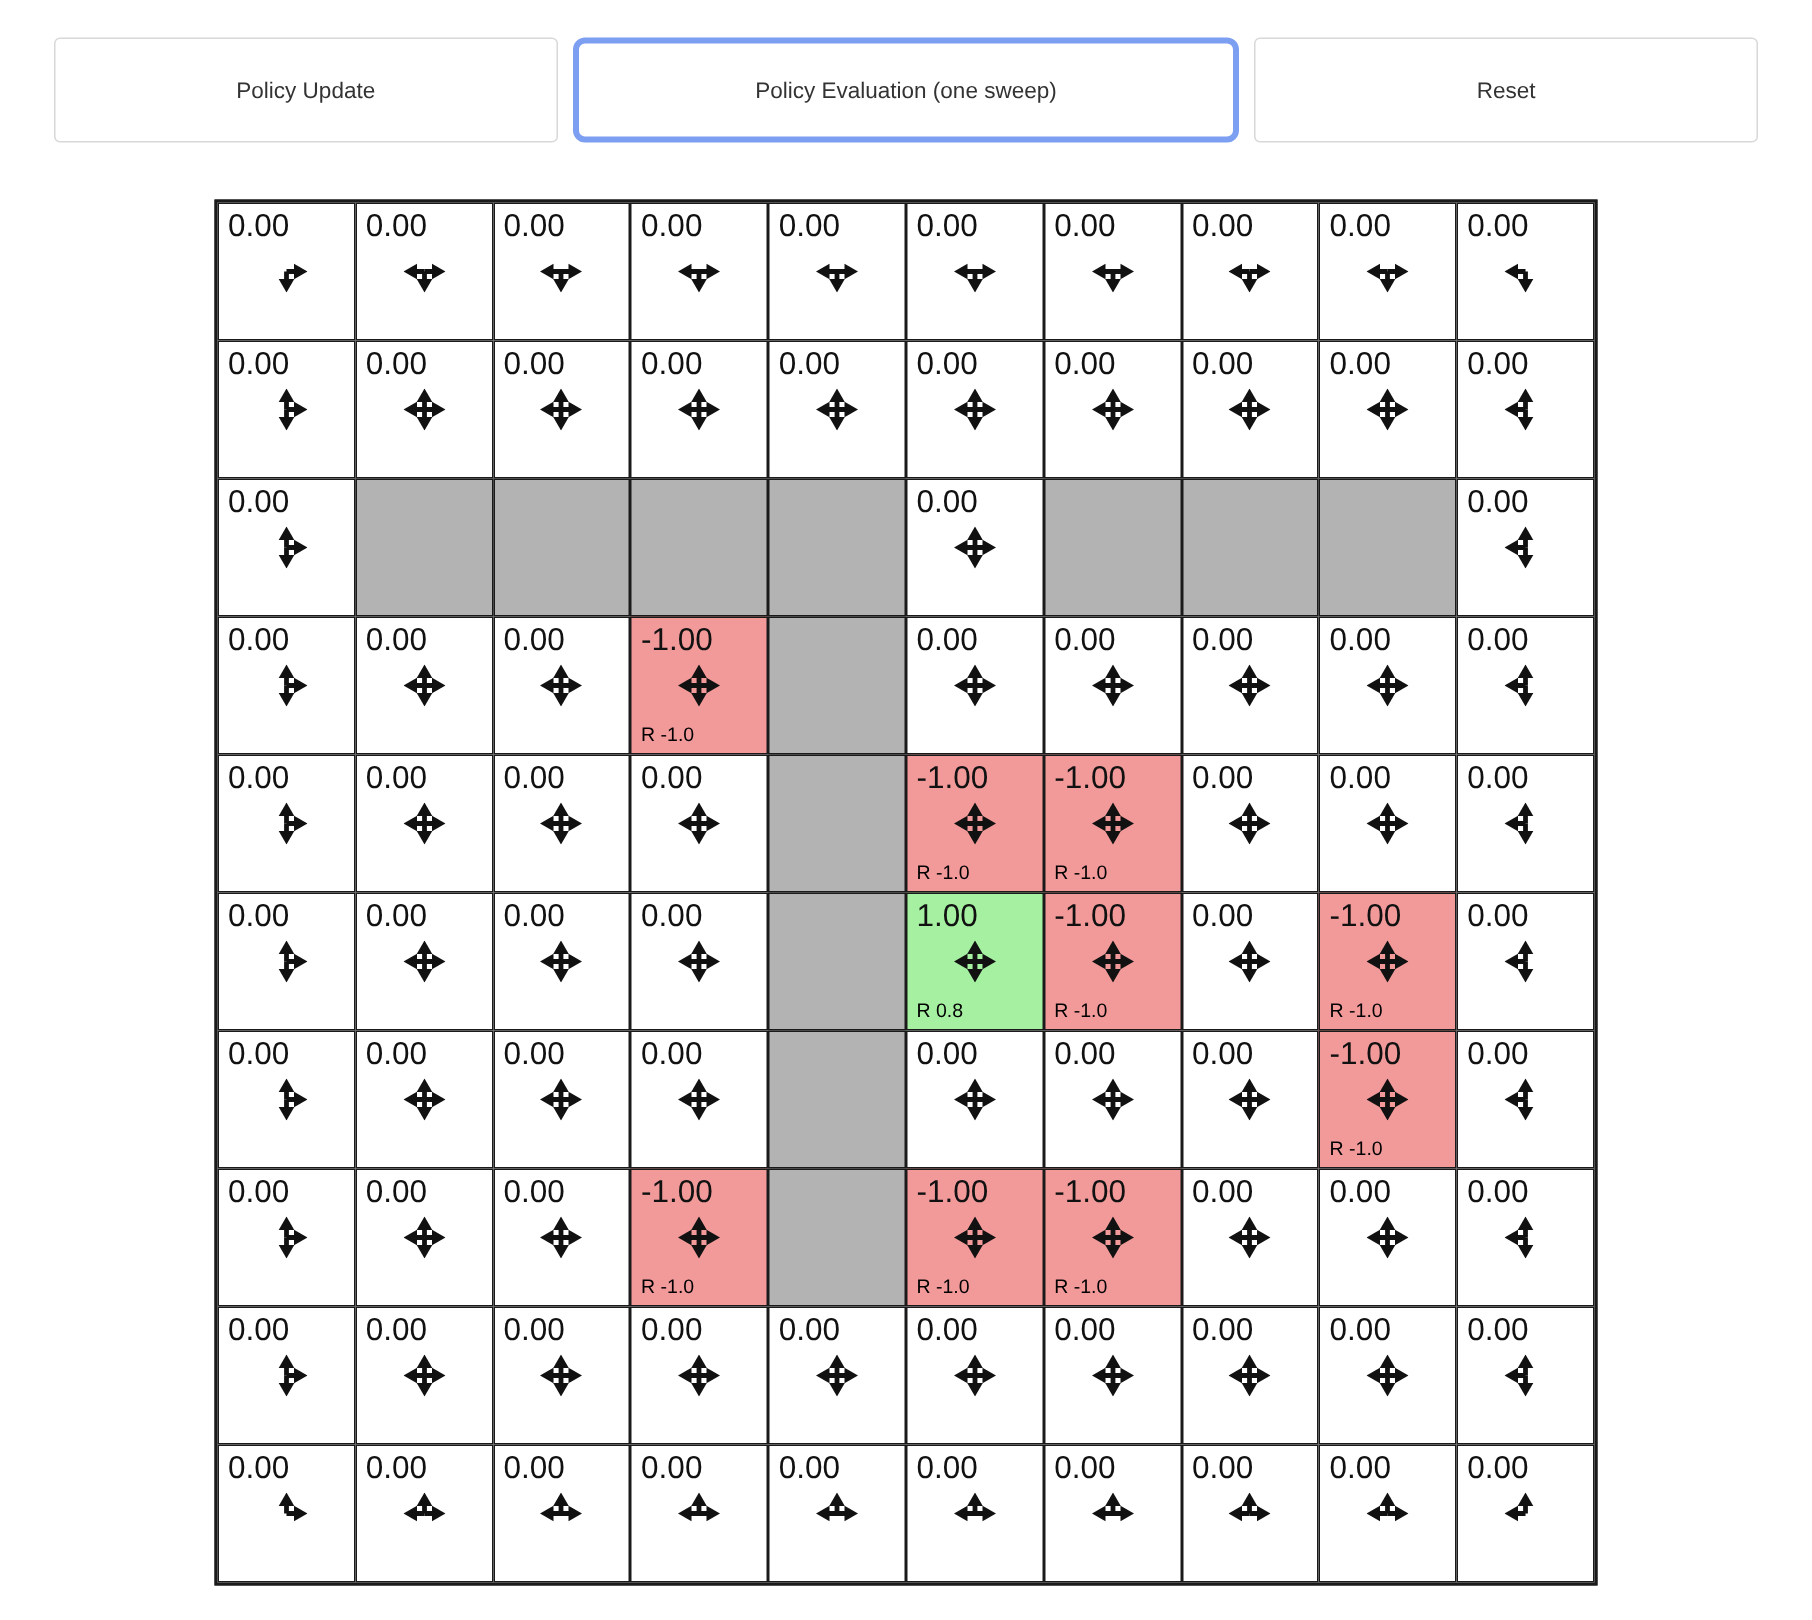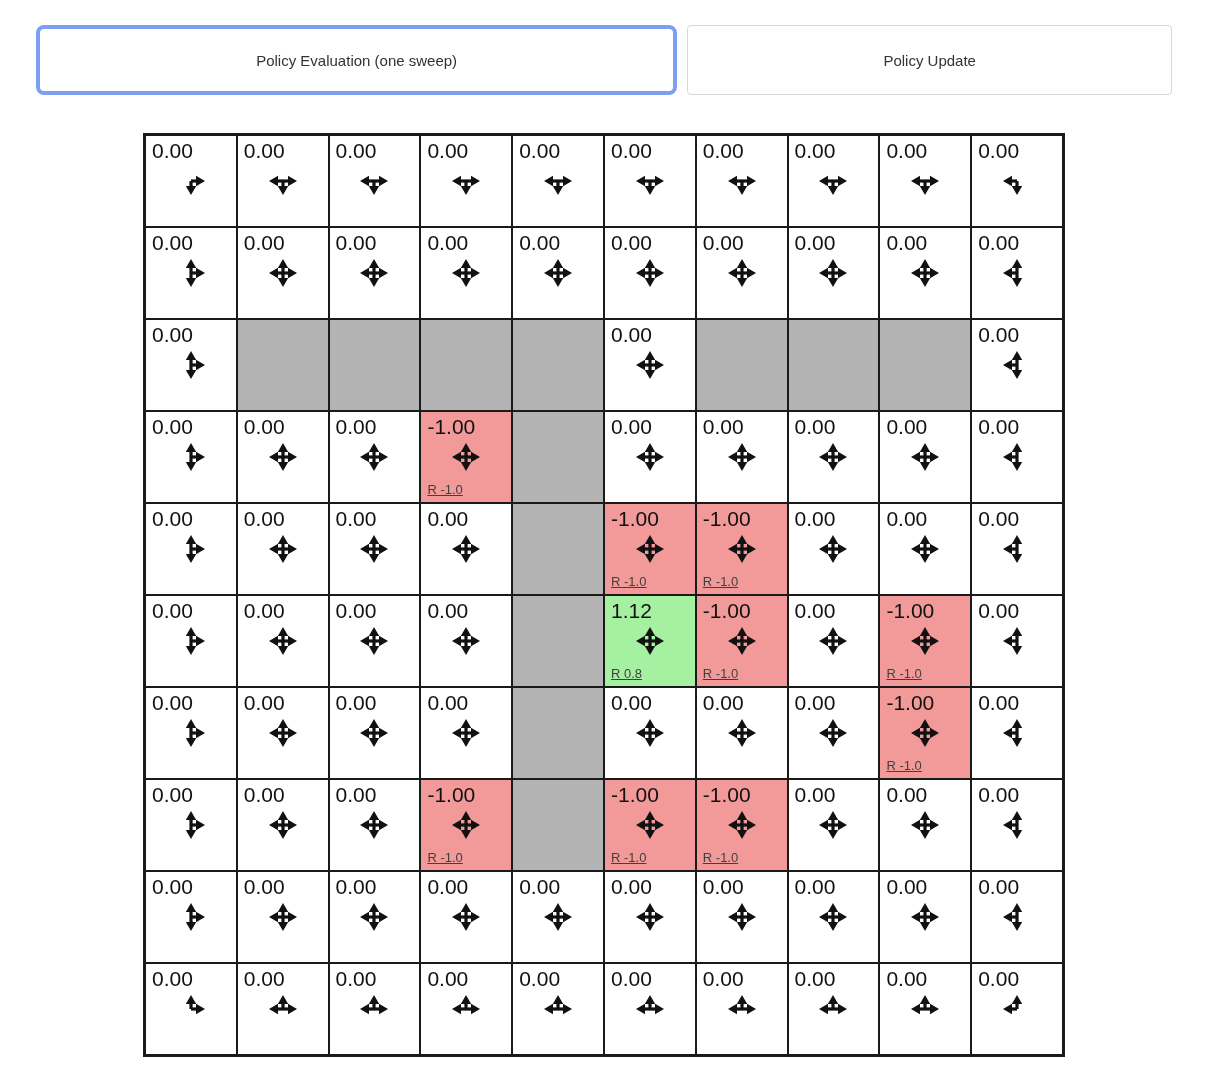--- a/index.html
+++ b/index.html
@@ -32,33 +32,34 @@
     position:relative;height:90px;background:#ffffff;
     border:1px solid var(--line,#1a1a1a);box-sizing:content-box;
   }
   .cell.wall{background:var(--wall-bg,#b3b3b3);}
   .cell.penalty{background:var(--penalty-bg,#f29a9a);}
   .cell.goal{background:var(--goal-bg,#a6f1a1);}
   .val{
     position:absolute;top:3px;left:6px;font-size:21px;line-height:24px;color:#111;
   }
   .reward{
-    position:absolute;bottom:5px;left:6px;font-size:13px;color:#404040;text-decoration:underline;
+    position:absolute;bottom:5px;left:6px;font-size:13px;color:#000000;
   }
   .arrow{
     position:absolute;top:31px;left:50%;transform:translateX(-50%);
     width:28px;height:28px;
   }
 </style>
 </head>
 <body>
 
 <div class="toolbar">
+  <button class="btn">Policy Update</button>
   <button class="btn active">Policy Evaluation (one sweep)</button>
-  <button class="btn">Policy Update</button>
+  <button class="btn">Reset</button>
 </div>
 
 <div class="gridwrap">
     <div class="cell empty">
       <span class="val">0.00</span>
       <svg viewBox="0 0 28 28" class="arrow">
         <line x1="14" y1="14" x2="22" y2="14" stroke="#111" stroke-width="3.2"></line>
         <polygon points="28,14 19,19.2 19,8.8" fill="#111"></polygon>
         <line x1="14" y1="14" x2="14" y2="22" stroke="#111" stroke-width="3.2"></line>
         <polygon points="14,28 8.8,19 19.2,19" fill="#111"></polygon>
@@ -605,21 +606,21 @@
         <line x1="14" y1="14" x2="14" y2="22" stroke="#111" stroke-width="3.2"></line>
         <polygon points="14,28 8.8,19 19.2,19" fill="#111"></polygon>
         <line x1="14" y1="14" x2="6" y2="14" stroke="#111" stroke-width="3.2"></line>
         <polygon points="0,14 9,8.8 9,19.2" fill="#111"></polygon>
         <line x1="14" y1="14" x2="22" y2="14" stroke="#111" stroke-width="3.2"></line>
         <polygon points="28,14 19,19.2 19,8.8" fill="#111"></polygon>
       </svg>
     </div>
     <div class="cell wall"></div>
     <div class="cell goal">
-      <span class="val">1.12</span>
+      <span class="val">1.00</span>
       <svg viewBox="0 0 28 28" class="arrow">
         <line x1="14" y1="14" x2="14" y2="6" stroke="#111" stroke-width="3.2"></line>
         <polygon points="14,0 19.2,9 8.8,9" fill="#111"></polygon>
         <line x1="14" y1="14" x2="14" y2="22" stroke="#111" stroke-width="3.2"></line>
         <polygon points="14,28 8.8,19 19.2,19" fill="#111"></polygon>
         <line x1="14" y1="14" x2="6" y2="14" stroke="#111" stroke-width="3.2"></line>
         <polygon points="0,14 9,8.8 9,19.2" fill="#111"></polygon>
         <line x1="14" y1="14" x2="22" y2="14" stroke="#111" stroke-width="3.2"></line>
         <polygon points="28,14 19,19.2 19,8.8" fill="#111"></polygon>
       </svg>

